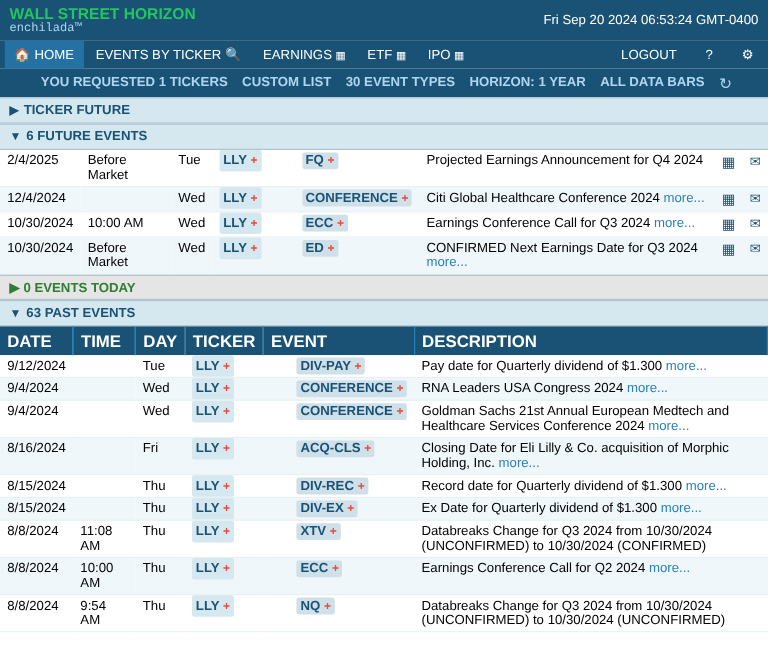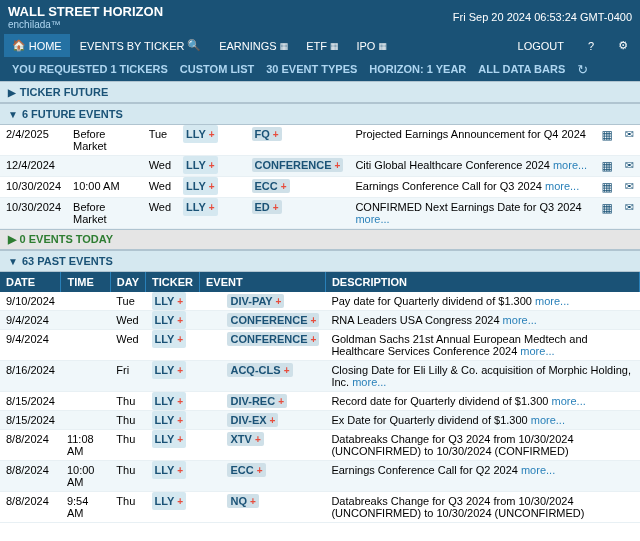--- a/index.html
+++ b/index.html
@@ -7,22 +7,22 @@
 
     
     .top-bar {
       background: #1a5276;
       display: flex;
       align-items: center;
       justify-content: space-between;
       padding: 4px 8px;
     }
     .logo-area { display: flex; align-items: center; gap: 4px; }
-    .logo-text { color: #ffffff; font-weight: bold; font-size: 13px; }
-    .logo-sub { color: #aed6f1; font-size: 10px; }
+    .logo-text { color: #22c55e; font-weight: bold; font-size: 13px; }
+    .logo-sub { color: #aed6f1; font-size: 10px; font-family: Liberation Mono, monospace; }
     .datetime { color: #fff; font-size: 11px; text-align: center; }
 
     
     .nav-bar {
       background: #1a5276;
       display: flex;
       align-items: center;
       padding: 0 4px;
       gap: 2px;
     }
@@ -38,20 +38,21 @@
     }
     .nav-item.active { background: #2471a3; }
     .nav-right { margin-left: auto; display: flex; align-items: center; gap: 8px; }
     .nav-right .nav-item { font-size: 11px; }
 
     
     .breadcrumb-bar {
       background: #1a5276;
       display: flex;
       align-items: center;
+      justify-content: center;
       padding: 4px 8px;
       gap: 4px;
       flex-wrap: wrap;
     }
     .breadcrumb-item {
       color: #aed6f1;
       font-size: 11px;
       font-weight: bold;
       cursor: pointer;
       padding: 2px 4px;
@@ -78,21 +79,21 @@
     .data-table {
       width: 100%;
       border-collapse: collapse;
       font-size: 11px;
     }
     .data-table th {
       background: #1a5276;
       color: #fff;
       padding: 4px 6px;
       text-align: left;
-      font-size: 11px;
+      font-size: 14px;
       font-weight: bold;
       border-right: 1px solid #2980b9;
     }
     .data-table td {
       padding: 3px 6px;
       border-bottom: 1px solid #e8f0f4;
       vertical-align: top;
     }
     .data-table tr:nth-child(even) td { background: #f0f7fa; }
     .data-table tr:nth-child(odd) td { background: #fff; }
@@ -258,21 +259,21 @@
       <th>DATE</th>
       <th>TIME</th>
       <th>DAY</th>
       <th>TICKER</th>
       <th>EVENT</th>
       <th>DESCRIPTION</th>
     </tr>
   </thead>
   <tbody>
     <tr>
-      <td>9/10/2024</td>
+      <td>9/12/2024</td>
       <td></td>
       <td>Tue</td>
       <td><span class="ticker-link">LLY <span class="plus-badge">+</span></span></td>
       <td><span class="event-link">DIV-PAY <span class="plus-badge">+</span></span></td>
       <td>Pay date for Quarterly dividend of $1.300 <span class="more-link">more...</span></td>
     </tr>
     <tr>
       <td>9/4/2024</td>
       <td></td>
       <td>Wed</td>

